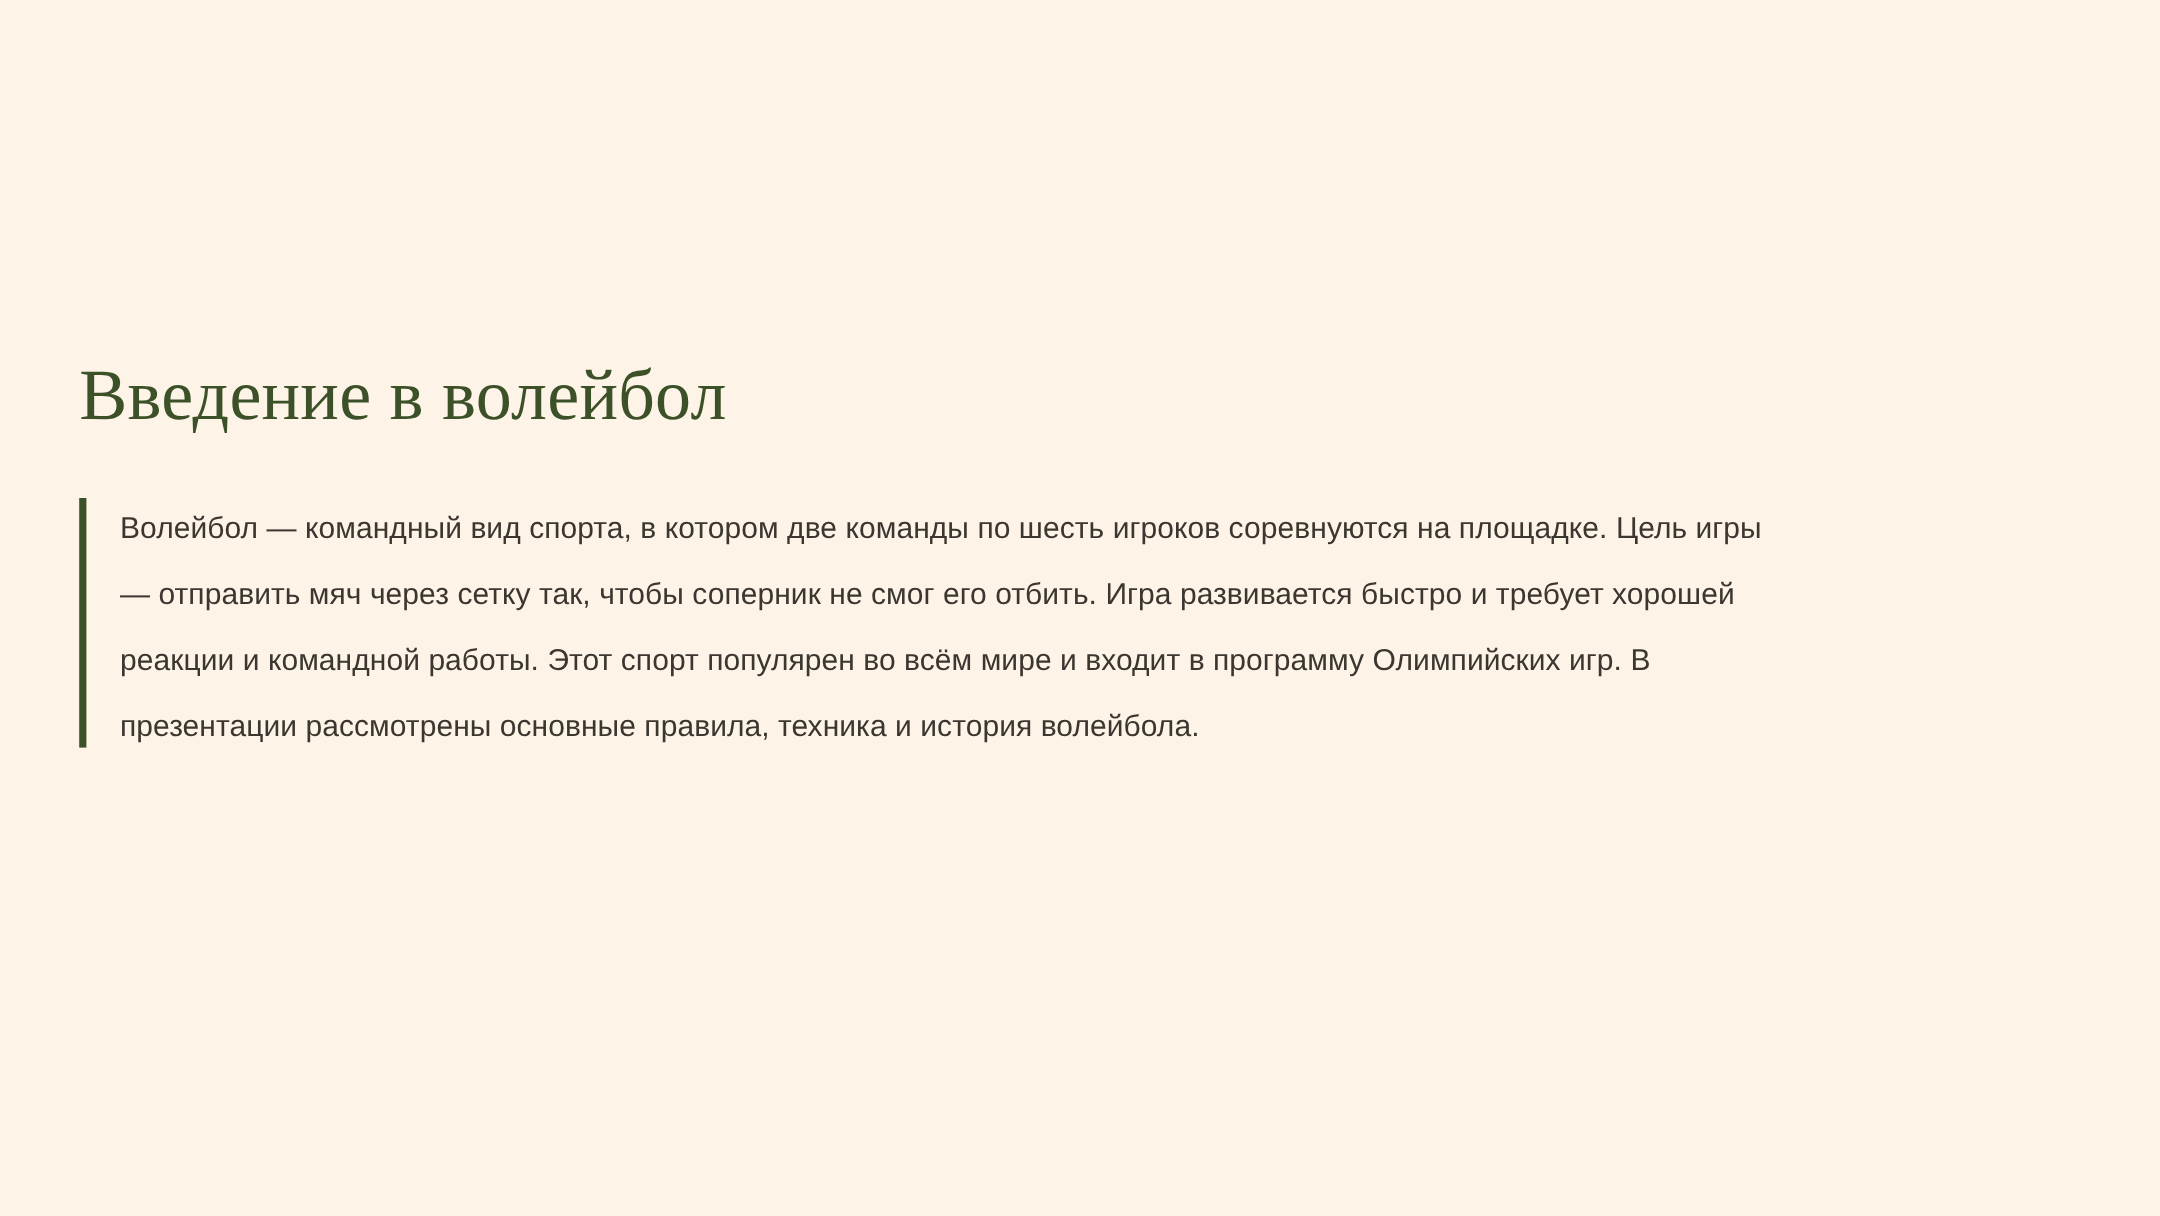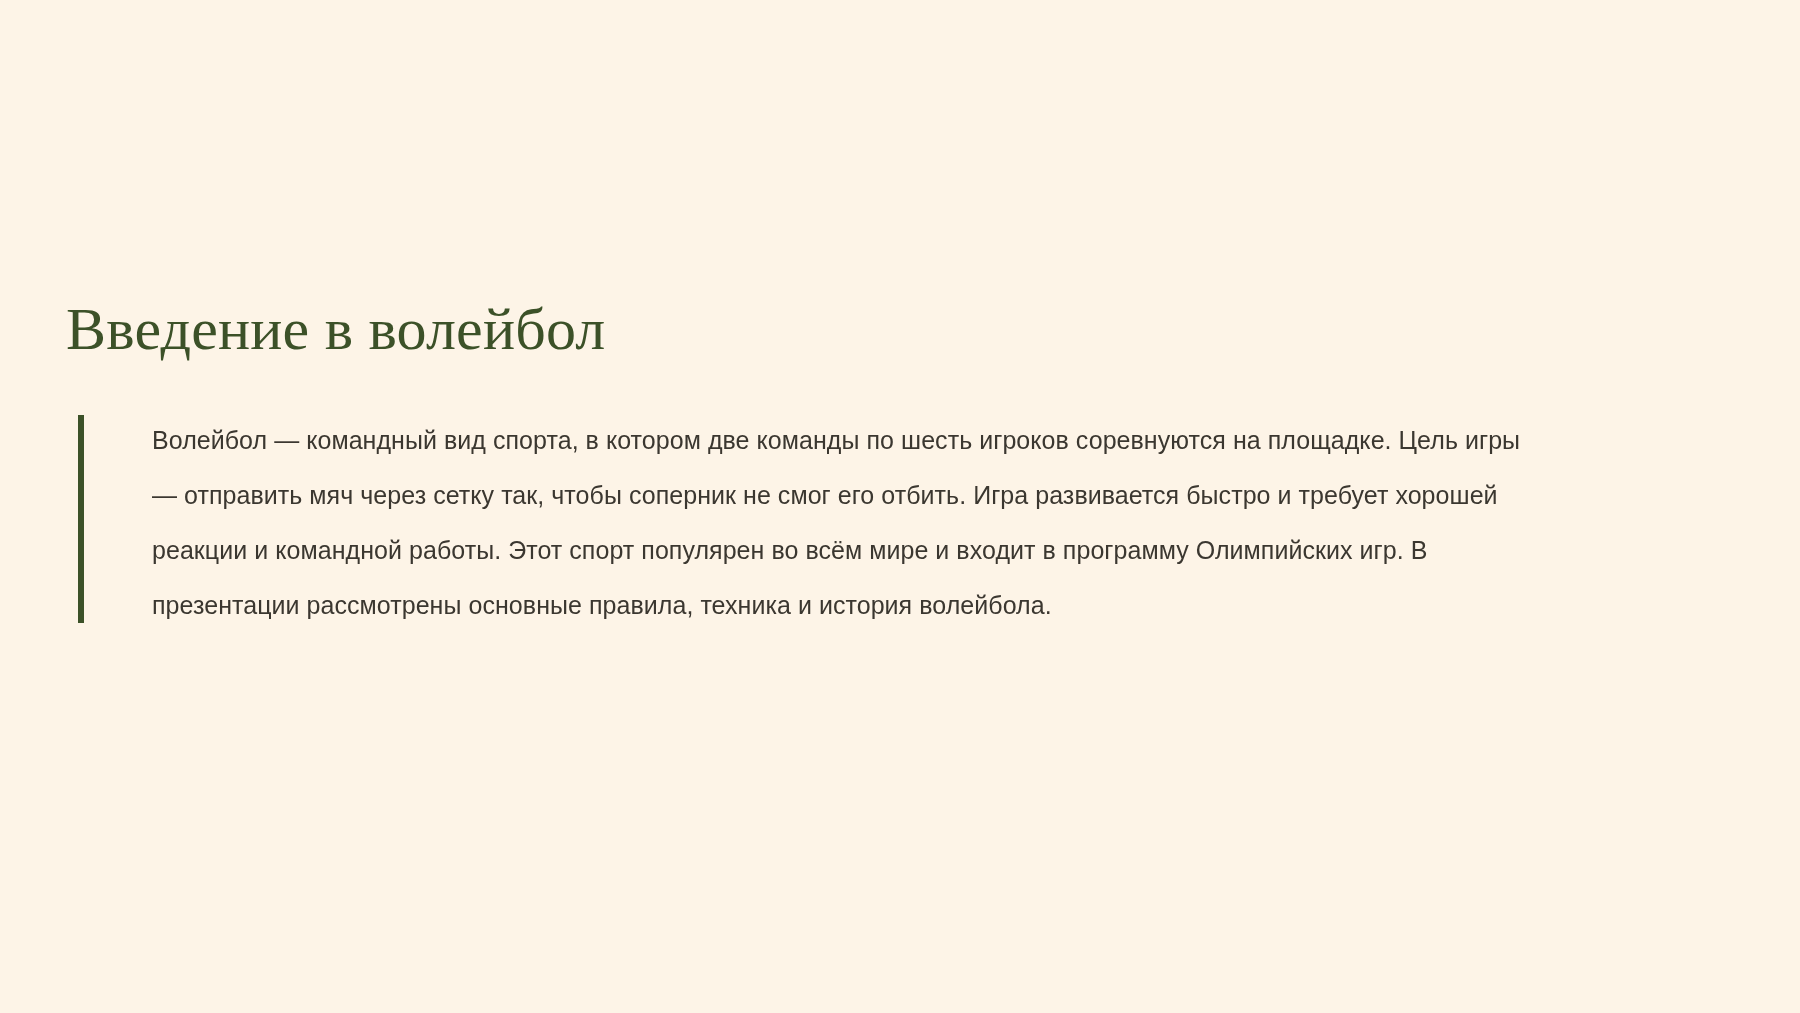--- a/index.html
+++ b/index.html
@@ -38,22 +38,21 @@
     font-weight: 400;
     color: #3c5128;
     letter-spacing: 0.2px;
     margin: 0 0 50px 0;
     white-space: nowrap;
   }
 
   .body-block {
     position: relative;
     display: block;
-    padding-left: 74px;
-    margin-left: 12px;
+    padding-left: 34px;
   }
 
   .accent-bar {
     position: absolute;
     left: 0;
     top: 2px;
     width: 6px;
     height: 208px;
     background: #3c5128;
   }

